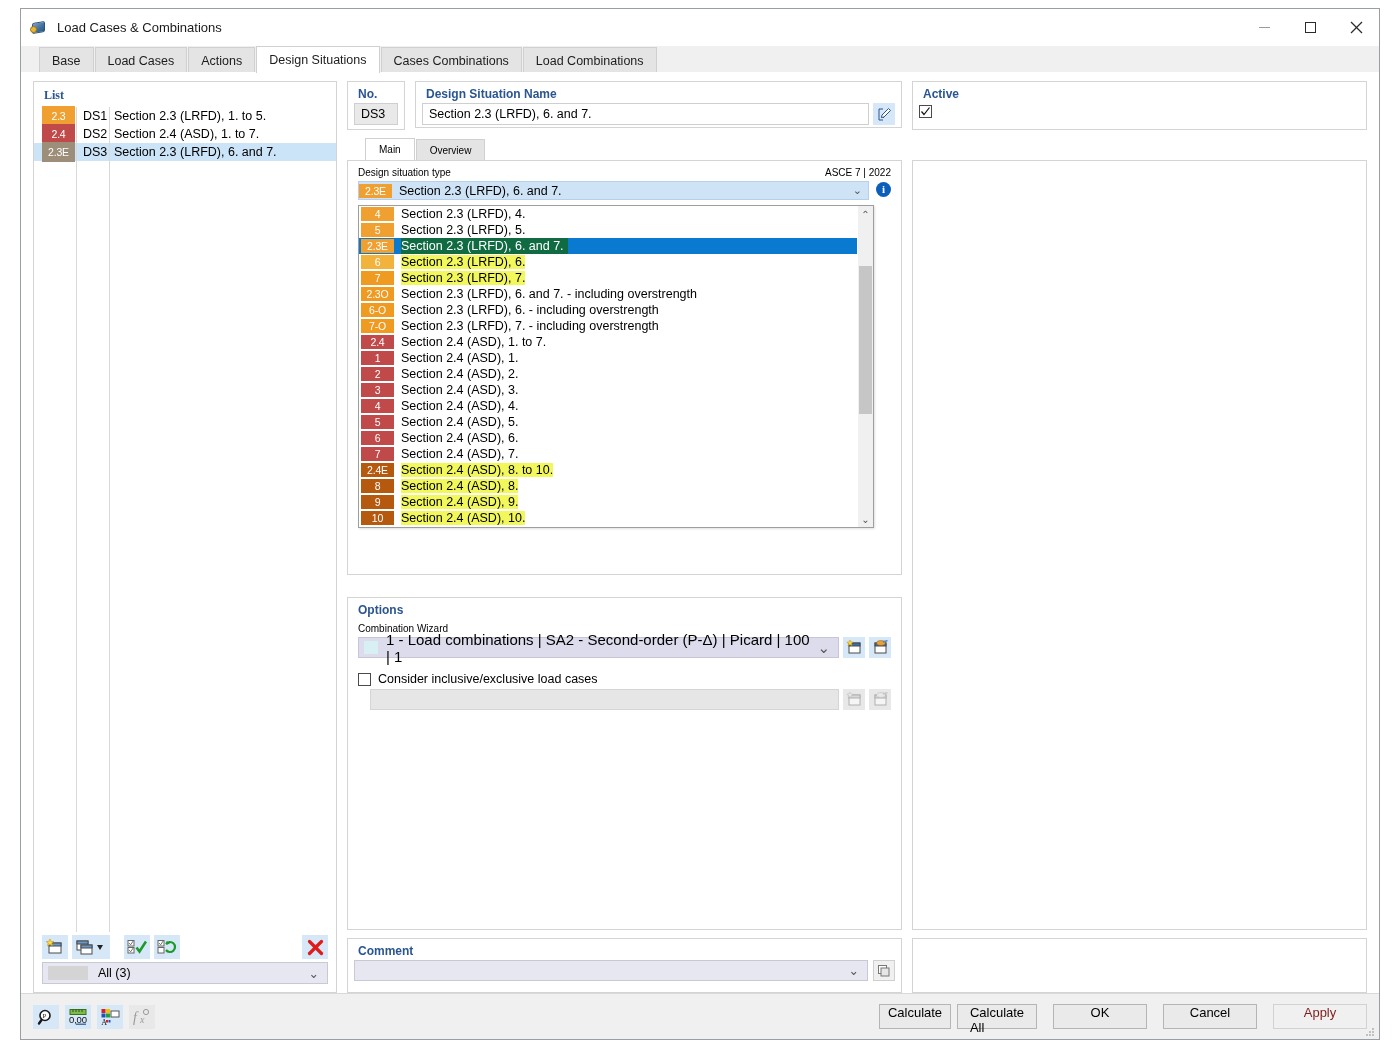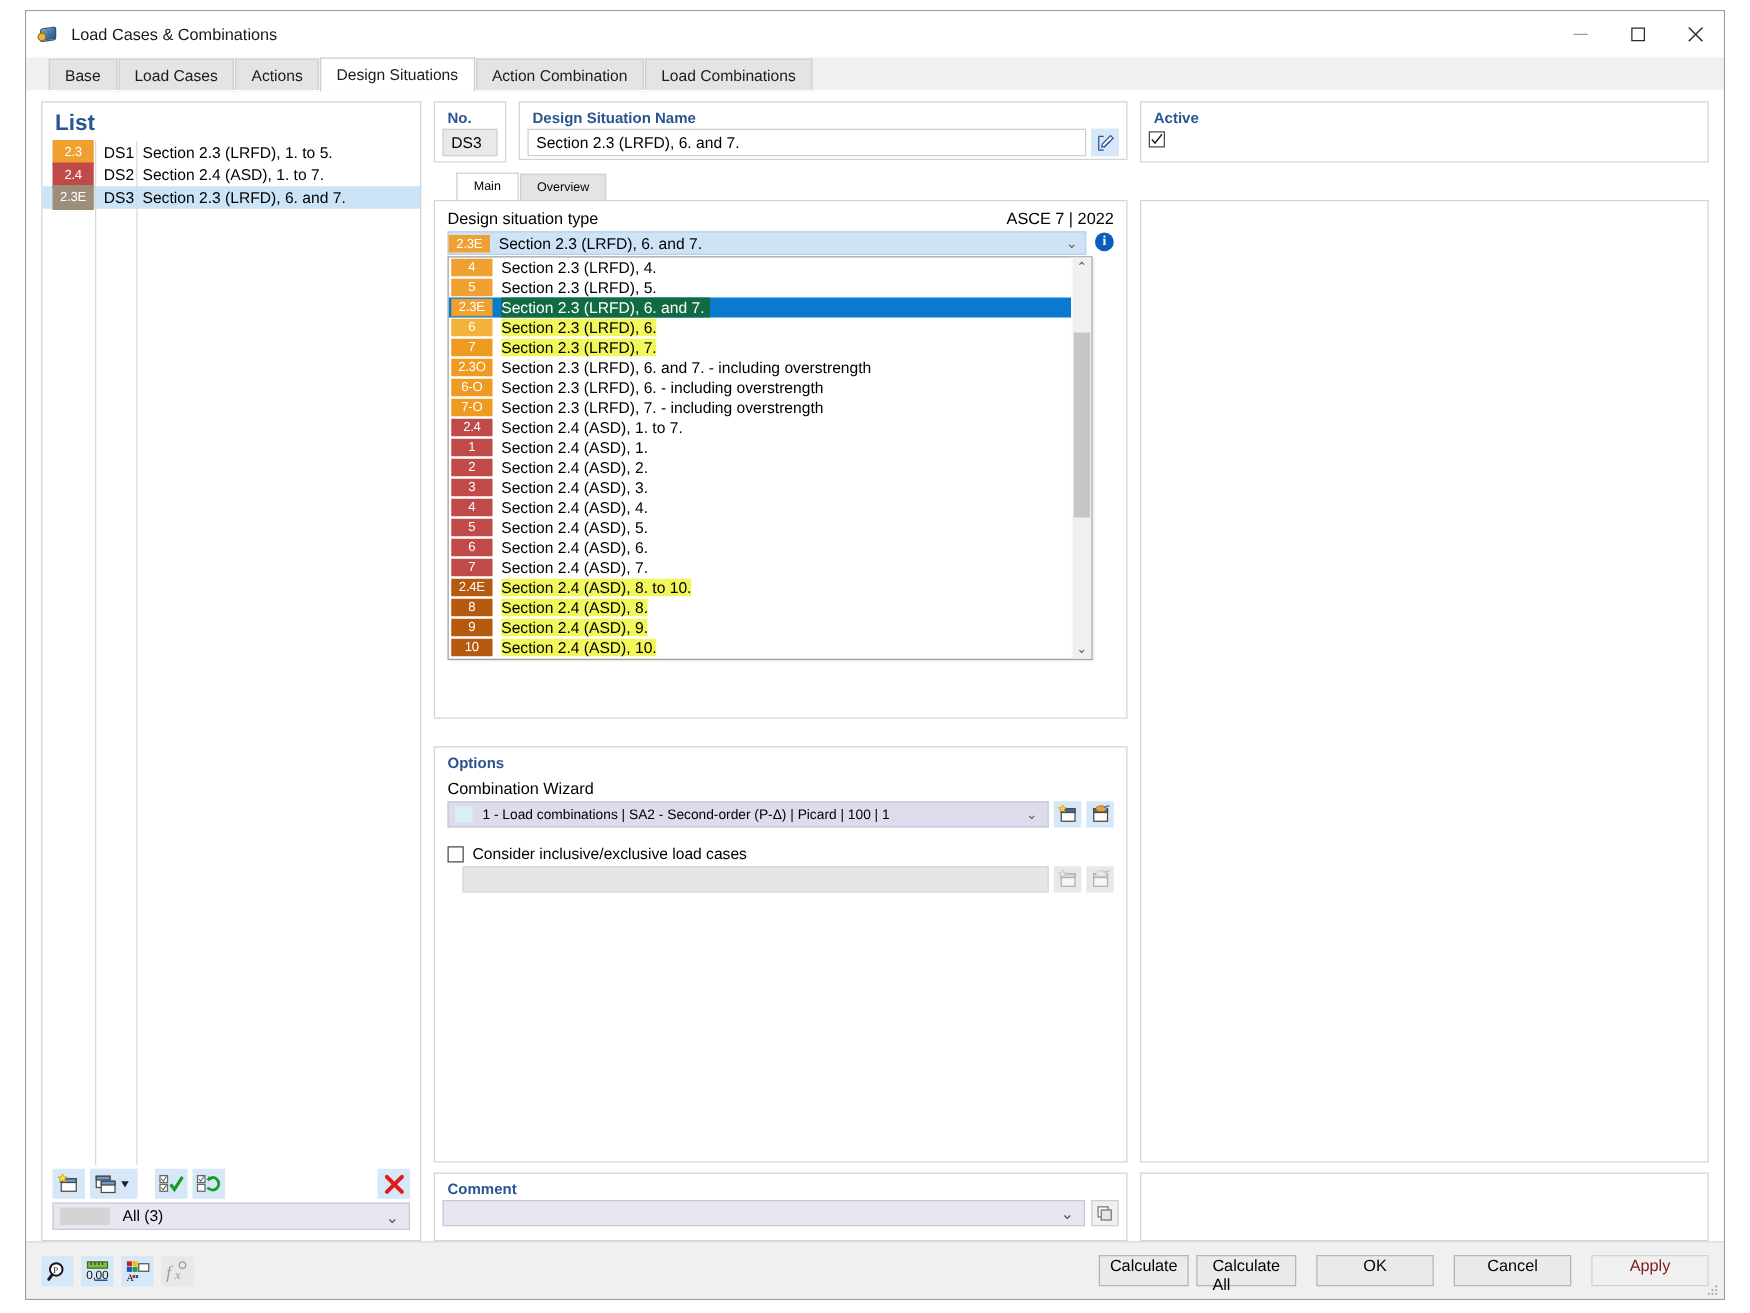--- a/index.html
+++ b/index.html
@@ -135,22 +135,23 @@
   }
   .list-box {
     flex: 1 1 auto;
     border: 1px solid #d4d4d4;
     background: #ffffff;
     display:flex; flex-direction: column;
     min-height:0;
     position: relative;
   }
   .list-header {
-    color:#2a5590; font-weight:bold; font-size:18px;
+    color:#2a5590; font-weight:bold; font-size:12px;
     padding: 6px 0 4px 10px;
+    font-family: Liberation Serif, serif;
   }
   .list-rows { position: relative; flex: 1 1 auto; }
   .lrow {
     height: 18px;
     display: flex;
     align-items: center;
     font-size: 12.5px;
     padding-left: 8px;
   }
   .lrow.sel { background: #cce4f7; }
@@ -263,21 +264,21 @@
 
   .settings-group { height: 415px; flex: 0 0 auto; position:relative; }
   .options-group { margin-top: 22px; flex: 1 1 auto; min-height:0; }
   .comment-group { height: 55px; flex:0 0 auto; margin-top: 8px; }
   .side-top { flex: 1 1 auto; border:1px solid #d4d4d4; background:#fff; }
   .side-bottom { height:55px; flex:0 0 auto; margin-top:8px; border:1px solid #d4d4d4; background:#fff; }
 
   .row-label {
     display:flex; align-items:flex-start;
     padding: 0 10px;
-    font-size:13px;
+    font-size:10px;
     margin-top: 6px;
     gap: 26px;
   }
   .row-label .right { margin-left:auto; }
 
   
   .combo {
     margin: 3px 10px 0 10px;
     height: 19px;
     background: #cfe3f7;
@@ -352,21 +353,21 @@
     background:#c6c6c6;
   }
 
   
   .combo2 {
     margin: 3px 10px 0 10px;
     height: 21px;
     background: #dcdcec;
     border: 1px solid #c6c6d8;
     display:flex; align-items:center;
-    font-size:11px;
+    font-size:15px;
   }
   .combo2 .sw { width:14px; height:13px; background:#d8f0f4; margin-left:5px; margin-right:8px; flex:0 0 auto;}
   .opt-row { display:flex; align-items:center; margin:3px 10px 0 10px; gap:4px; }
   .opt-row .grow { flex:1 1 auto; }
   .chk-row { display:flex; align-items:center; gap:7px; margin: 14px 10px 0 10px; font-size:12.5px; }
   .disabled-field {
     flex:1 1 auto; height:21px; background:#e6e6e6; border:1px solid #d5d5d5;
   }
   .icon-sm {
     width:22px; height:21px; flex:0 0 auto;
@@ -455,21 +456,21 @@
     <div class="tab">
         <span>Load Cases</span>
       </div>
     <div class="tab">
         <span>Actions</span>
       </div>
     <div class="tab active">
         <span>Design Situations</span>
       </div>
     <div class="tab">
-        <span>Action Combination</span>
+        <span>Cases Combinations</span>
       </div>
     <div class="tab">
         <span>Load Combinations</span>
       </div>
   </div>
 
   <div class="body">
     <div class="content-row">
 
       <div class="left-panel">

